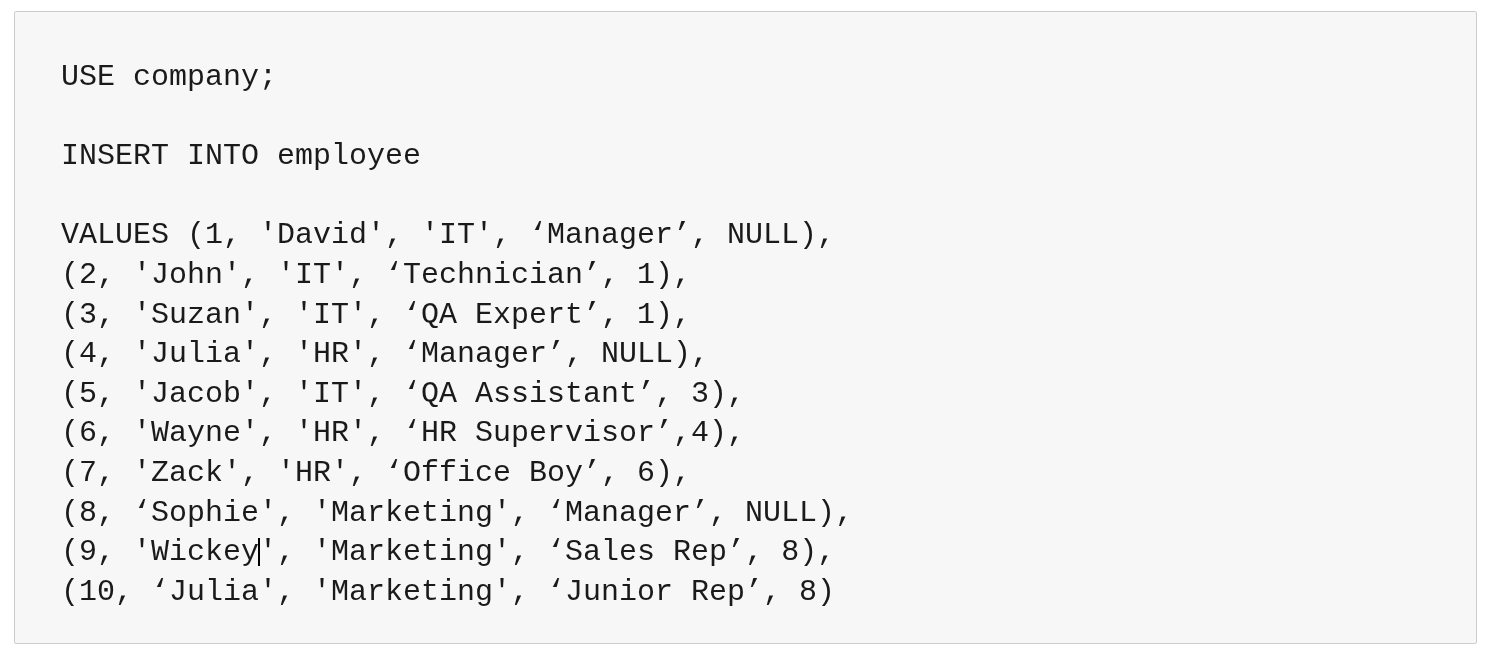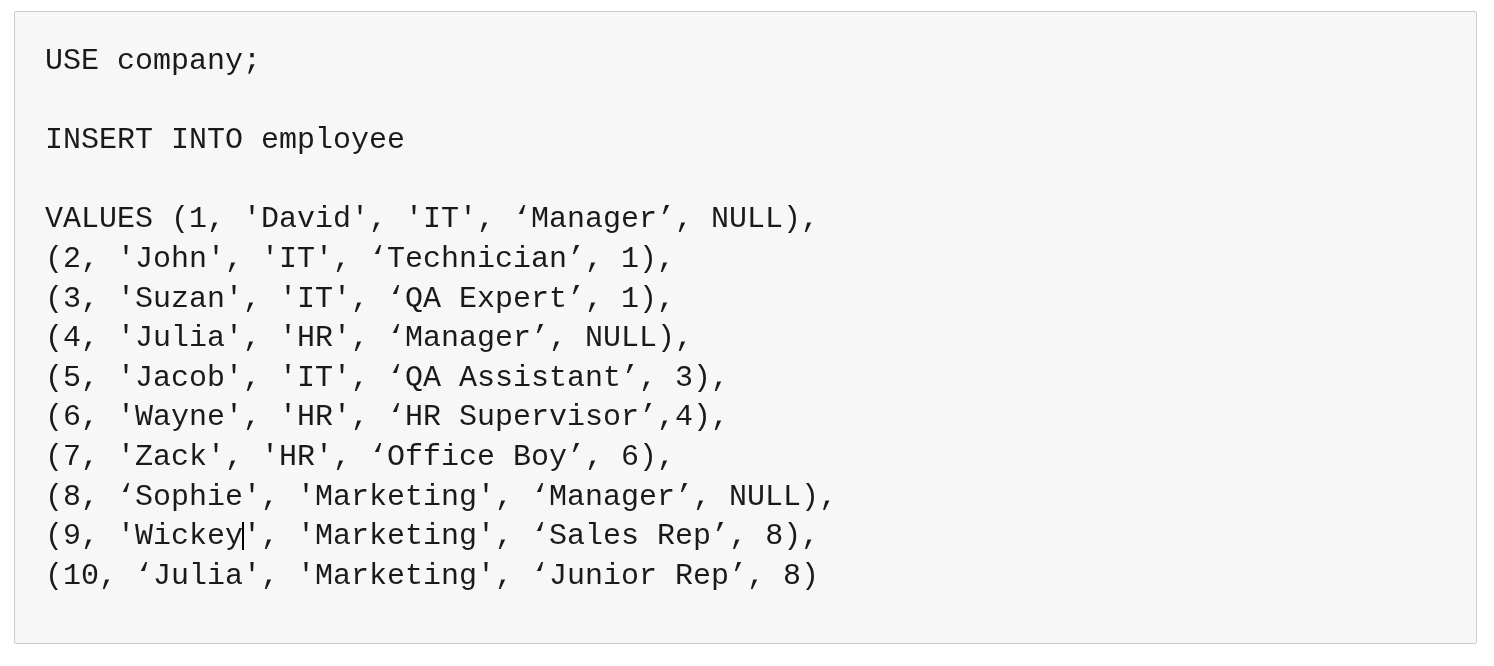--- a/index.html
+++ b/index.html
@@ -29,21 +29,21 @@
     width: 1463px;
     height: 633px;
     box-sizing: border-box;
     background: #f7f7f7;
     border: 1px solid #cccccc;
     border-radius: 2px;
     overflow: hidden;
   }
 
   #code-pre {
-    margin: 0;
+    margin: 16px;
     padding: 30px 0 0 30px;
     font-family: "Liberation Mono", "DejaVu Sans Mono", monospace;
     font-size: 30px;
     line-height: 39.6px;
     color: #1a1a1a;
     white-space: pre;
     letter-spacing: 0px;
     -webkit-font-smoothing: antialiased;
   }
 

